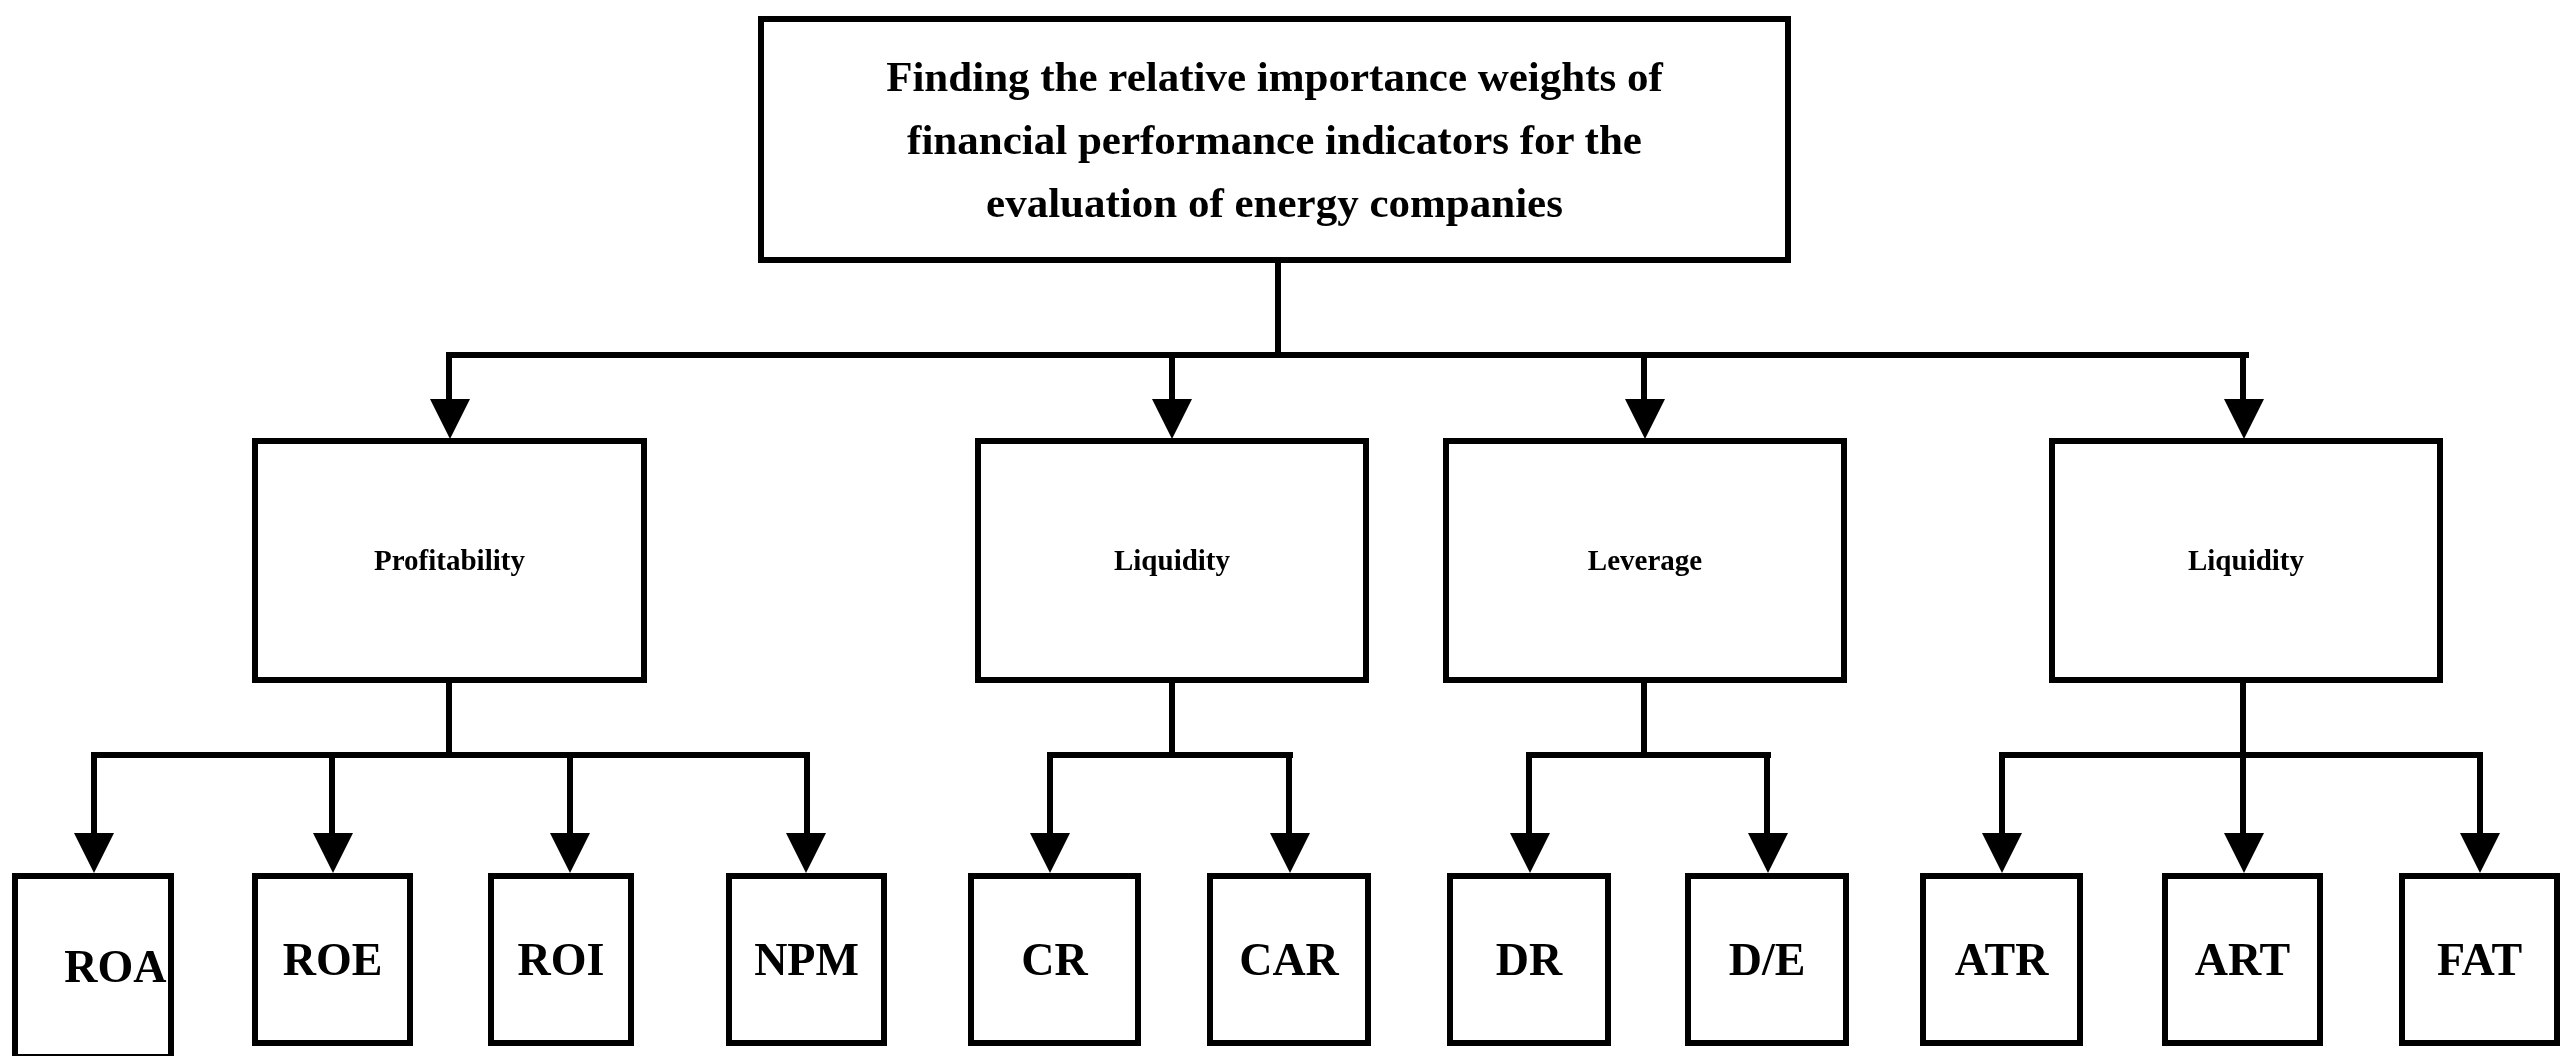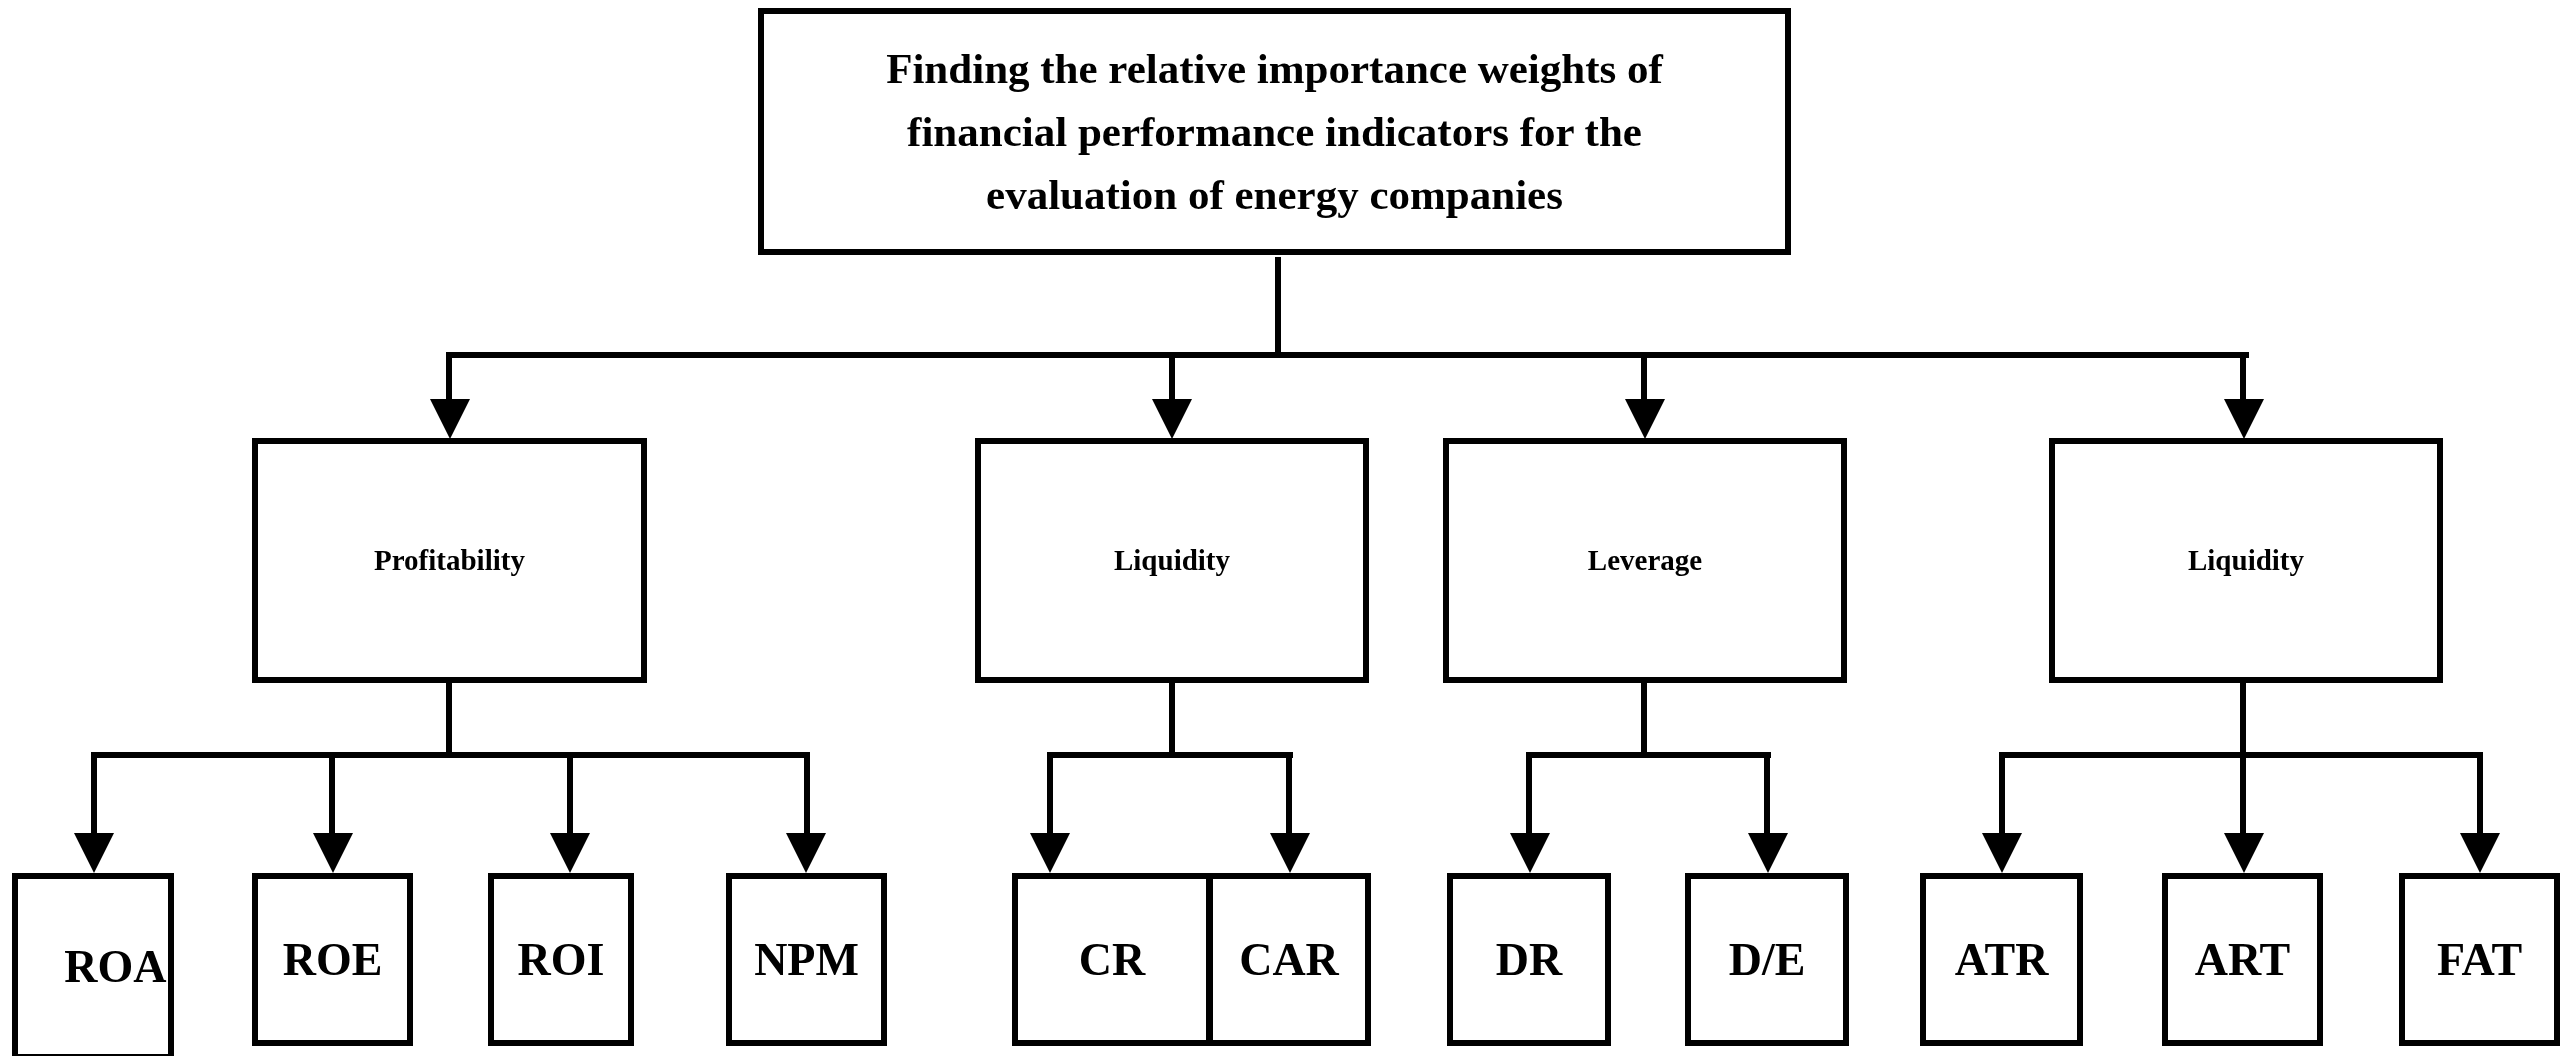--- a/index.html
+++ b/index.html
@@ -38,21 +38,21 @@
     border-left: 20px solid transparent;
     border-right: 20px solid transparent;
     border-top: 40px solid #000;
   }
 </style>
 </head>
 <body>
 
 <div class="canvas">
 
-  <div class="box goal" style="left:758px; top:8px; width:1033px; height:247px;">
+  <div class="box goal" style="left:758px; top:16px; width:1033px; height:247px;">
     <div>
       <div>Finding the relative importance weights of</div>
       <div>financial performance indicators for the</div>
       <div>evaluation of energy companies</div>
     </div>
   </div>
 
   <div class="v" style="left:1275px; top:257px; height:100px;"></div>
   <div class="h" style="left:446px;  top:352px; width:1803px;"></div>
 
@@ -119,21 +119,21 @@
   <div class="box leaf" style="left:252px; top:873px; width:161px; height:173px;">
     <span>ROE</span>
   </div>
   <div class="box leaf" style="left:488px; top:873px; width:146px; height:173px;">
     <span>ROI</span>
   </div>
   <div class="box leaf" style="left:726px; top:873px; width:161px; height:173px;">
     <span>NPM</span>
   </div>
 
-  <div class="box leaf" style="left:968px; top:873px; width:200px; height:173px;margin-left:44px;">
+  <div class="box leaf" style="left:968px; top:873px; width:173px; height:173px;">
     <span>CR</span>
   </div>
   <div class="box leaf" style="left:1207px; top:873px; width:164px; height:173px;">
     <span>CAR</span>
   </div>
 
   <div class="box leaf" style="left:1447px; top:873px; width:164px; height:173px;">
     <span>DR</span>
   </div>
   <div class="box leaf" style="left:1920px; top:873px; width:163px; height:173px;">

